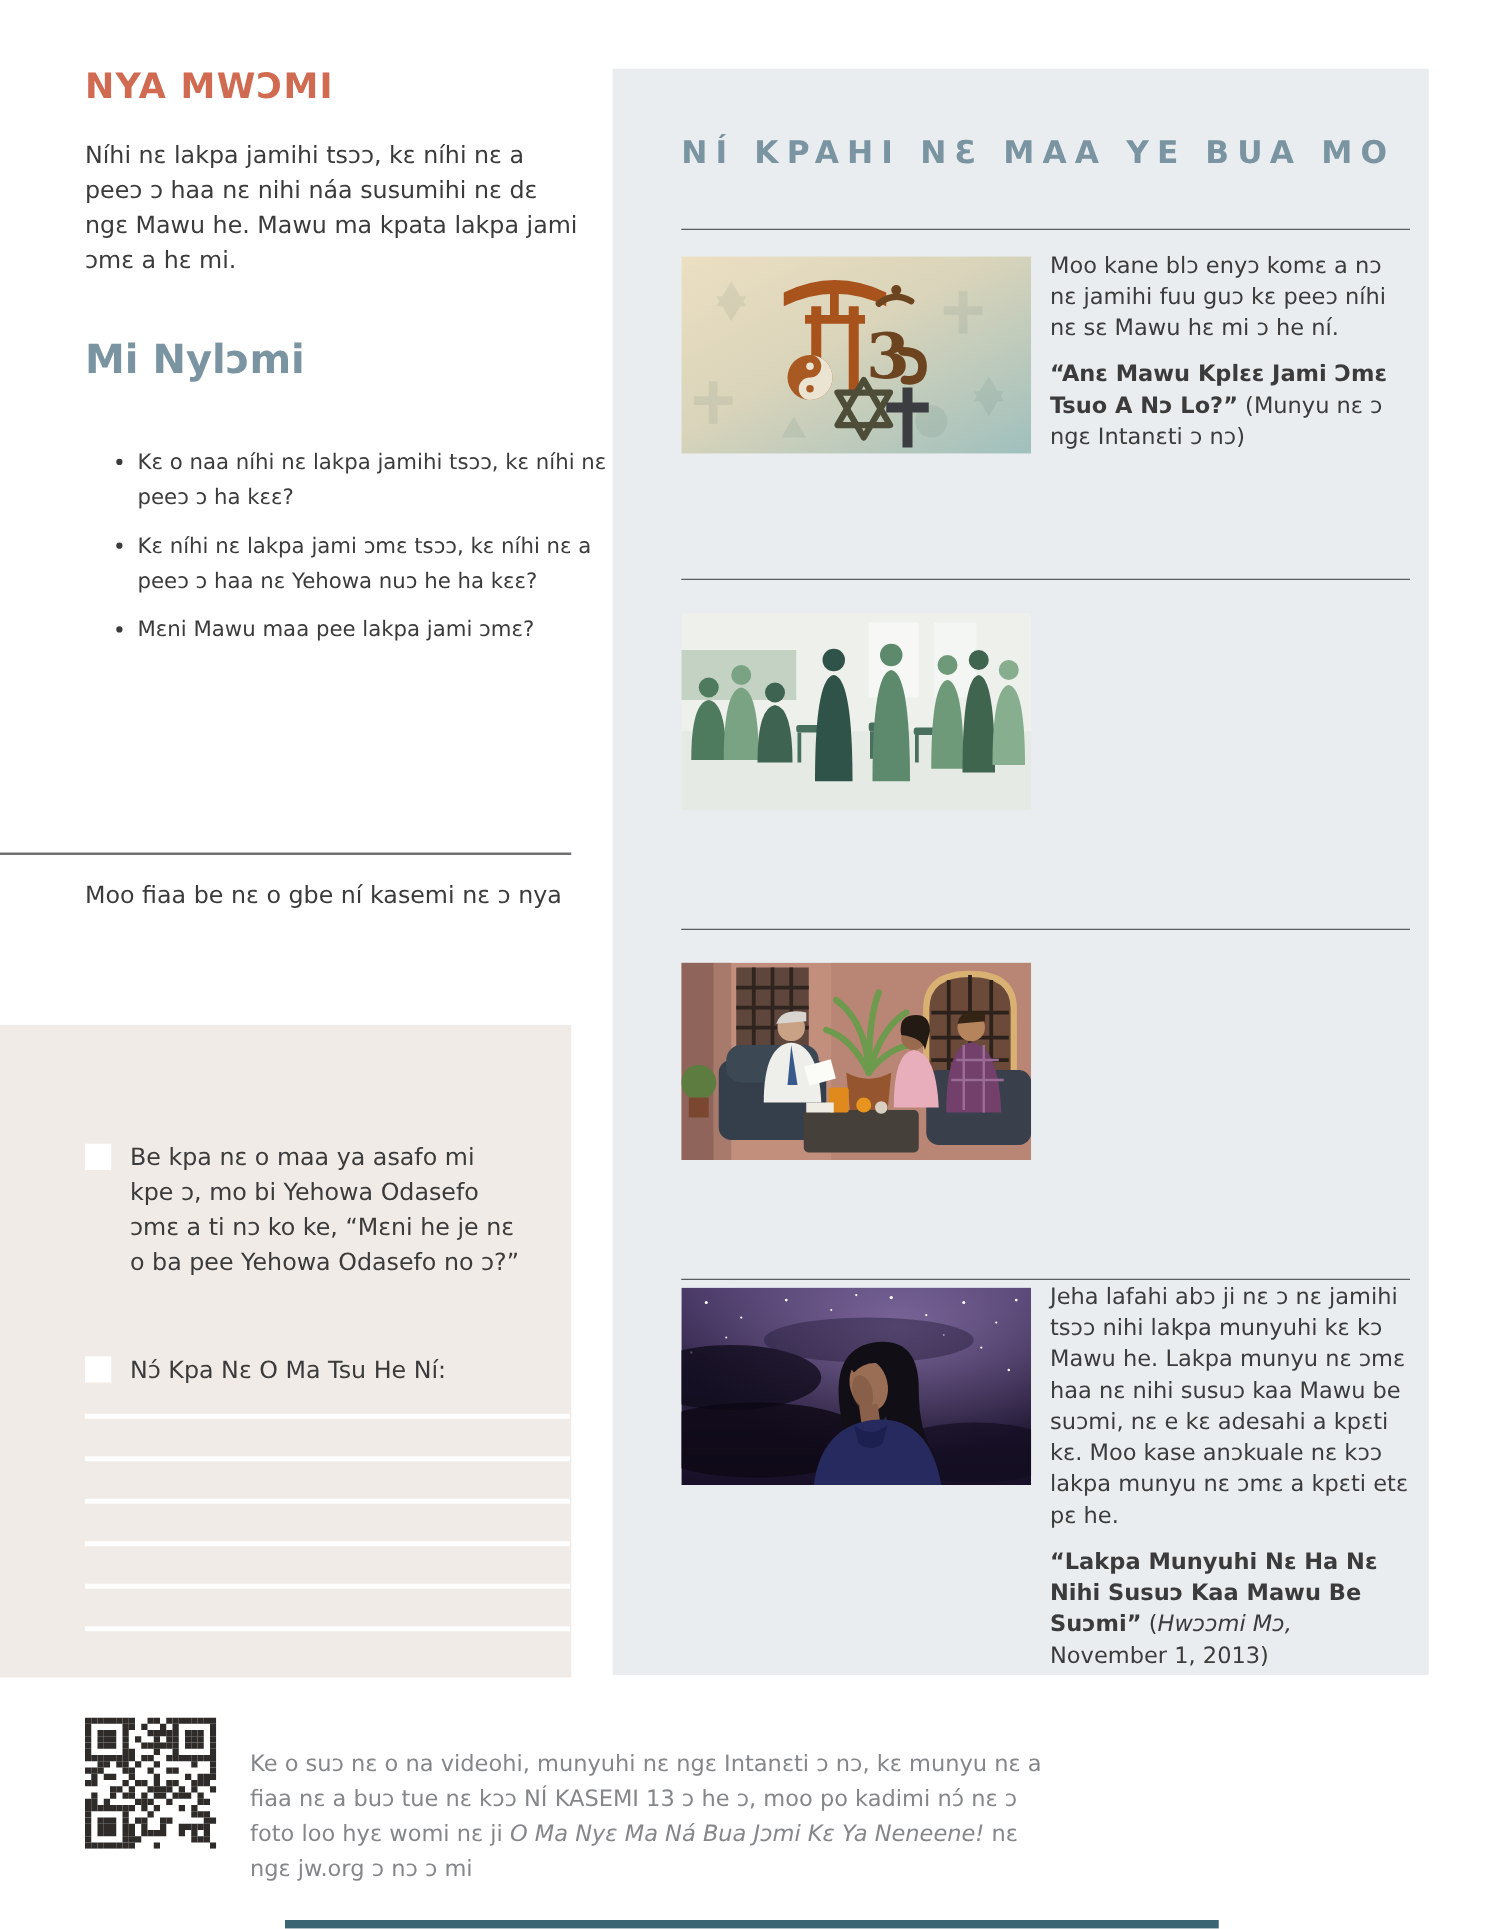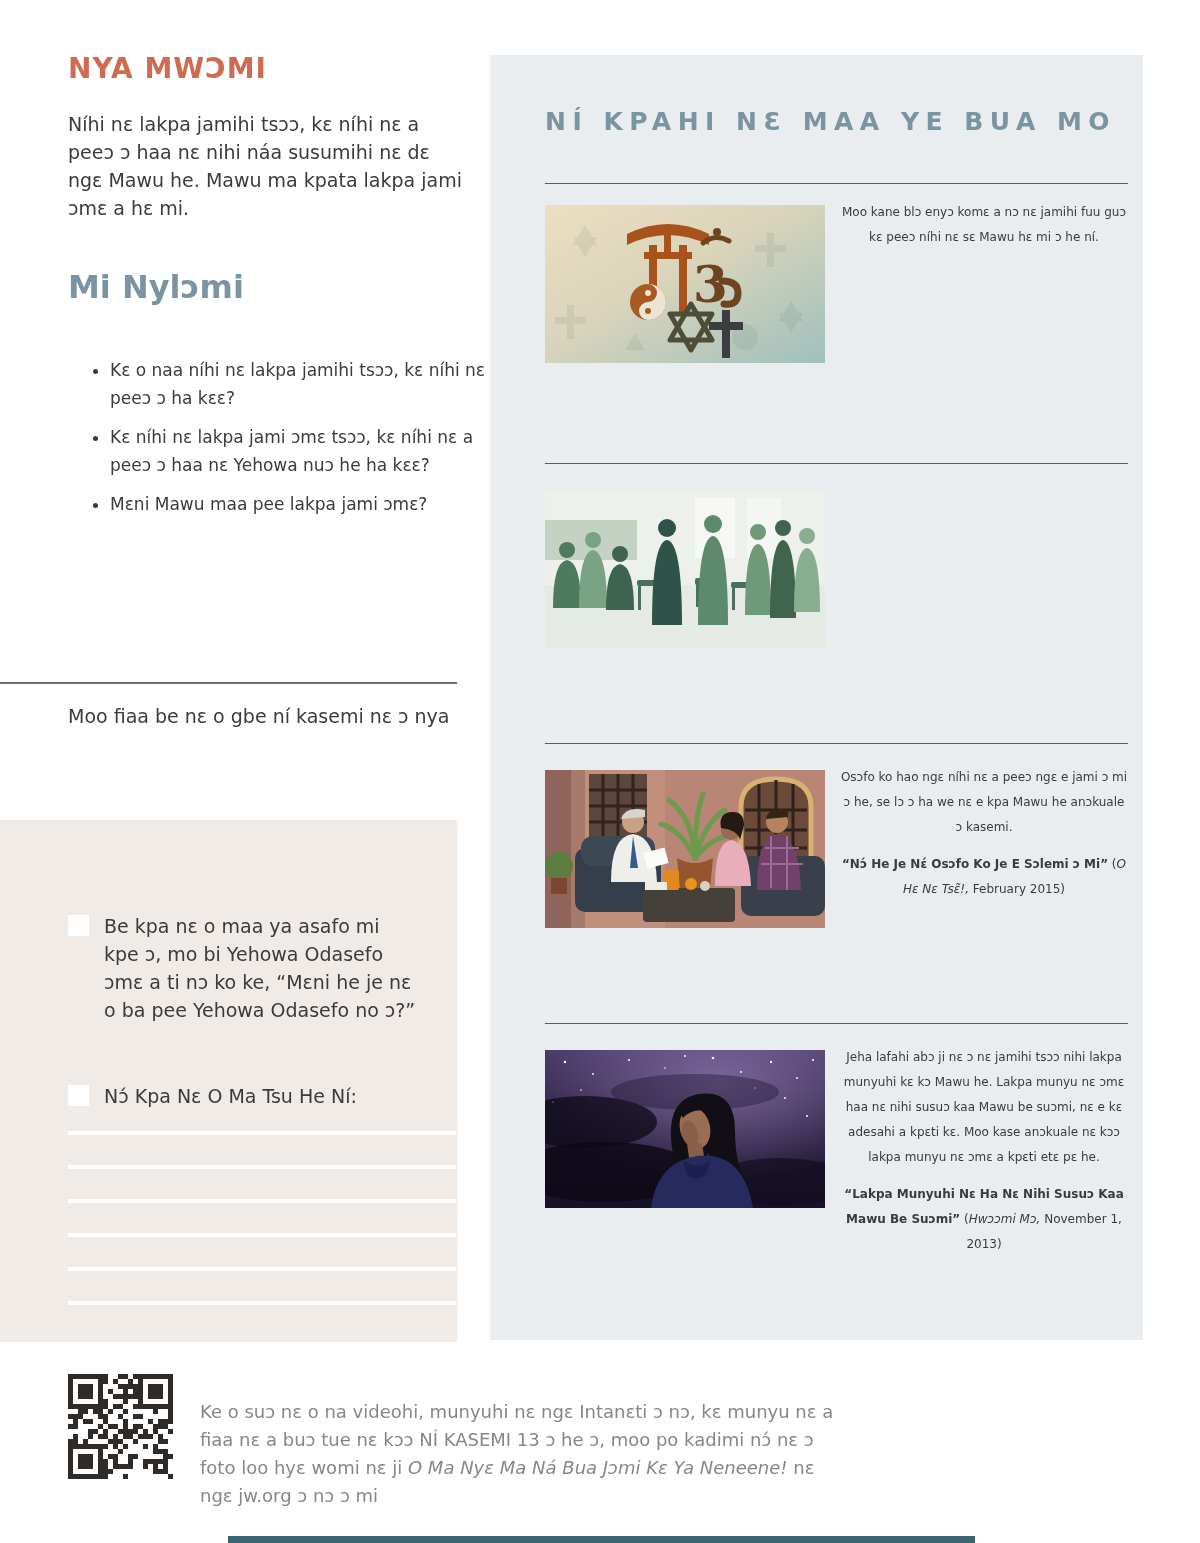--- a/index.html
+++ b/index.html
@@ -23,21 +23,21 @@
   .check-sq{position:absolute;left:0;top:3px;width:21px;height:21px;background:#ffffff;}
   .wline{position:absolute;left:68px;width:388px;height:4px;background:#ffffff;}
 
   
   .panel{position:absolute;left:490px;top:55px;width:653px;height:1285px;background:#e9edf0;}
   .panel-title{position:absolute;left:55px;top:52px;margin:0;font-size:25px;font-weight:bold;color:#7b94a1;letter-spacing:6.5px;white-space:nowrap;}
   .panel-rule{position:absolute;left:55px;width:583px;height:1px;background:#5a5c5e;}
   .res{position:absolute;left:55px;width:583px;height:280px;}
   .res-img{position:absolute;left:0;top:0;width:280px;height:158px;overflow:hidden;}
   .res-img svg{display:block;}
-  .res-txt{position:absolute;left:295px;top:-5px;width:288px;font-size:12px;line-height:25px;text-align:center;}
+  .res-txt{position:absolute;left:295px;top:-5px;width:288px;font-size:18px;line-height:25px;}
   .res-para{margin:0 0 12px 0;}
   .res-ref{margin:0;}
   .res-ref strong{font-weight:bold;}
   .res-ref em{font-style:italic;}
 
   
   .qr{position:absolute;left:68px;top:1374px;width:105px;height:105px;}
   .footer-note{position:absolute;left:200px;top:1398px;width:634px;margin:0;font-size:18px;line-height:28px;color:#84878a;}
   .footer-note em{font-style:italic;}
   .footer-bar{position:absolute;left:228px;top:1536px;width:747px;height:7px;background:#3c6573;}
@@ -128,20 +128,21 @@
             <path d="M146 145 L125 109 L167 109 Z"></path>
           </g>
           <g fill="#3c3d40">
             <rect x="177" y="105" width="8" height="48"></rect>
             <rect x="164" y="117" width="34" height="8"></rect>
           </g>
         </svg>
       </div>
       <div class="res-txt">
         <p class="res-para">Moo kane blɔ enyɔ komɛ a nɔ nɛ jamihi fuu guɔ kɛ peeɔ níhi nɛ sɛ Mawu hɛ mi ɔ he ní.</p>
+        <p class="res-ref"><strong>“Anɛ Mawu Kplɛɛ Jami Ɔmɛ Tsuo A Nɔ Lo?”</strong><span> (Munyu nɛ ɔ ngɛ Intanɛti ɔ nɔ)</span><em></em><span></span></p>
       </div>
     </section>
 
     <div class="panel-rule" style="top:408px"></div>
     <section class="res" style="top:435px">
       <div class="res-img">
         <svg width="280" height="158" viewBox="0 0 280 158">
           <rect width="280" height="158" fill="#e6eae5"></rect>
           <rect width="280" height="95" fill="#eef0ec"></rect>
           <rect x="150" y="8" width="40" height="60" fill="#f7f8f6"></rect>
@@ -229,28 +230,24 @@
           </g>
           <g>
             <rect x="98" y="118" width="92" height="34" rx="4" fill="#46403a"></rect>
             <rect x="118" y="100" width="16" height="20" rx="2" fill="#e08a1e"></rect>
             <circle cx="146" cy="114" r="6" fill="#e8941f"></circle>
             <circle cx="160" cy="116" r="5" fill="#d8d0c0"></circle>
             <rect x="100" y="112" width="22" height="8" fill="#efece4"></rect>
           </g>
         </svg>
       </div>
-      <div class="res-txt">
-        <p class="res-para">Osɔfo ko hao ngɛ níhi nɛ a peeɔ ngɛ e jami ɔ mi ɔ he, se lɔ ɔ ha we nɛ e kpa Mawu he anɔkuale ɔ kasemi.</p>
-        <p class="res-ref"><strong>“Nɔ́ He Je Nɛ́ Osɔfo Ko Je E Sɔlemi ɔ Mi”</strong><span> (</span><em>O Hɛ Nɛ Tsɛ̃!,</em><span> February 2015)</span></p>
-      </div>
     </section>
 
     <div class="panel-rule" style="top:968px"></div>
-    <section class="res" style="top:995px">
+    <section class="res" style="top:975px">
       <div class="res-img">
         <svg width="280" height="158" viewBox="0 0 280 158">
           <defs>
             <linearGradient id="ng" x1="0" y1="0" x2="0" y2="1">
               <stop offset="0" stop-color="#4a3a68"></stop>
                 <stop offset="0.5" stop-color="#2c2142"></stop>
                 <stop offset="1" stop-color="#171027"></stop>
             </linearGradient>
             <radialGradient id="nglow" cx="0.62" cy="0.2" r="0.65">
               <stop offset="0" stop-color="#8d77ad" stop-opacity="0.75"></stop>

